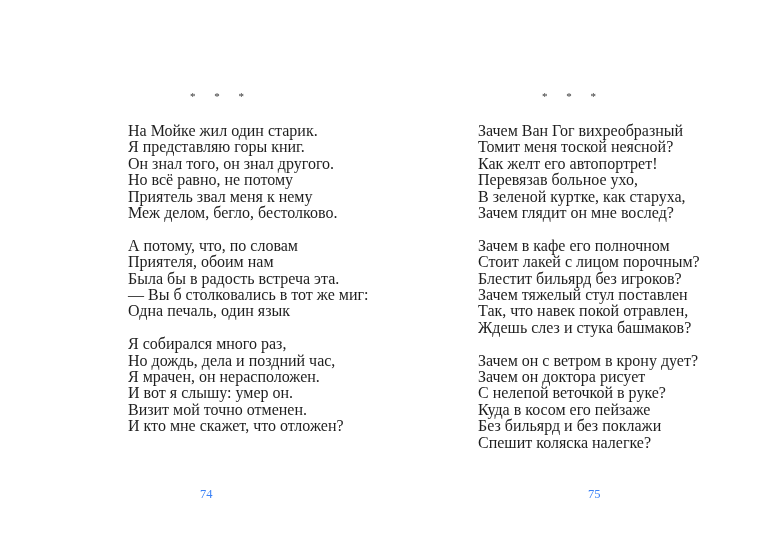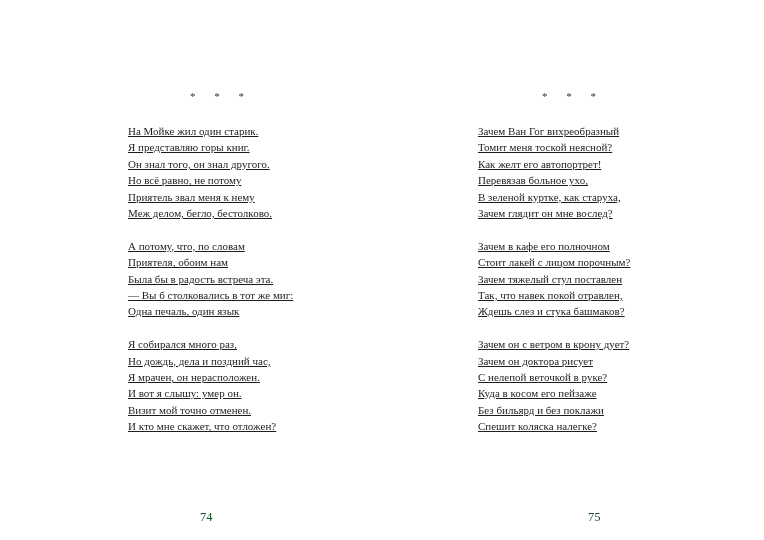--- a/index.html
+++ b/index.html
@@ -27,33 +27,32 @@
       top: 90px;
       font-size: 11px;
       letter-spacing: 8px;
       color: #333;
     }
     .page.left .stars { left: 190px; }
     .page.right .stars { left: 160px; }
     .poem {
       position: absolute;
       top: 123px;
-      font-size: 11px;
+      font-size: 16px;
       line-height: 16.4px;
-      text-decoration: underline;
     }
     .page.left .poem { left: 128px; }
     .page.right .poem { left: 96px; }
     .stanza { margin-bottom: 16.4px; }
     .line { white-space: nowrap; display: block; }
     .page-number {
       position: absolute;
-      top: 510px;
+      top: 487px;
       font-size: 12.5px;
-      color: #14532d;
+      color: #3b82f6;
     }
     .page.left .page-number { left: 200px; }
     .page.right .page-number { left: 169px; margin-left: 37px; }
   </style>
 </head>
 <body>
 
 <div class="page left">
   <div class="stars">* * *</div>
   <div class="poem">
@@ -91,20 +90,21 @@
       <span class="line">Зачем Ван Гог вихреобразный</span>
       <span class="line">Томит меня тоской неясной?</span>
       <span class="line">Как желт его автопортрет!</span>
       <span class="line">Перевязав больное ухо,</span>
       <span class="line">В зеленой куртке, как старуха,</span>
       <span class="line">Зачем глядит он мне вослед?</span>
     </div>
     <div class="stanza">
       <span class="line">Зачем в кафе его полночном</span>
       <span class="line">Стоит лакей с лицом порочным?</span>
+      <span class="line">Блестит бильярд без игроков?</span>
       <span class="line">Зачем тяжелый стул поставлен</span>
       <span class="line">Так, что навек покой отравлен,</span>
       <span class="line">Ждешь слез и стука башмаков?</span>
     </div>
     <div class="stanza">
       <span class="line">Зачем он с ветром в крону дует?</span>
       <span class="line">Зачем он доктора рисует</span>
       <span class="line">С нелепой веточкой в руке?</span>
       <span class="line">Куда в косом его пейзаже</span>
       <span class="line">Без бильярд и без поклажи</span>

